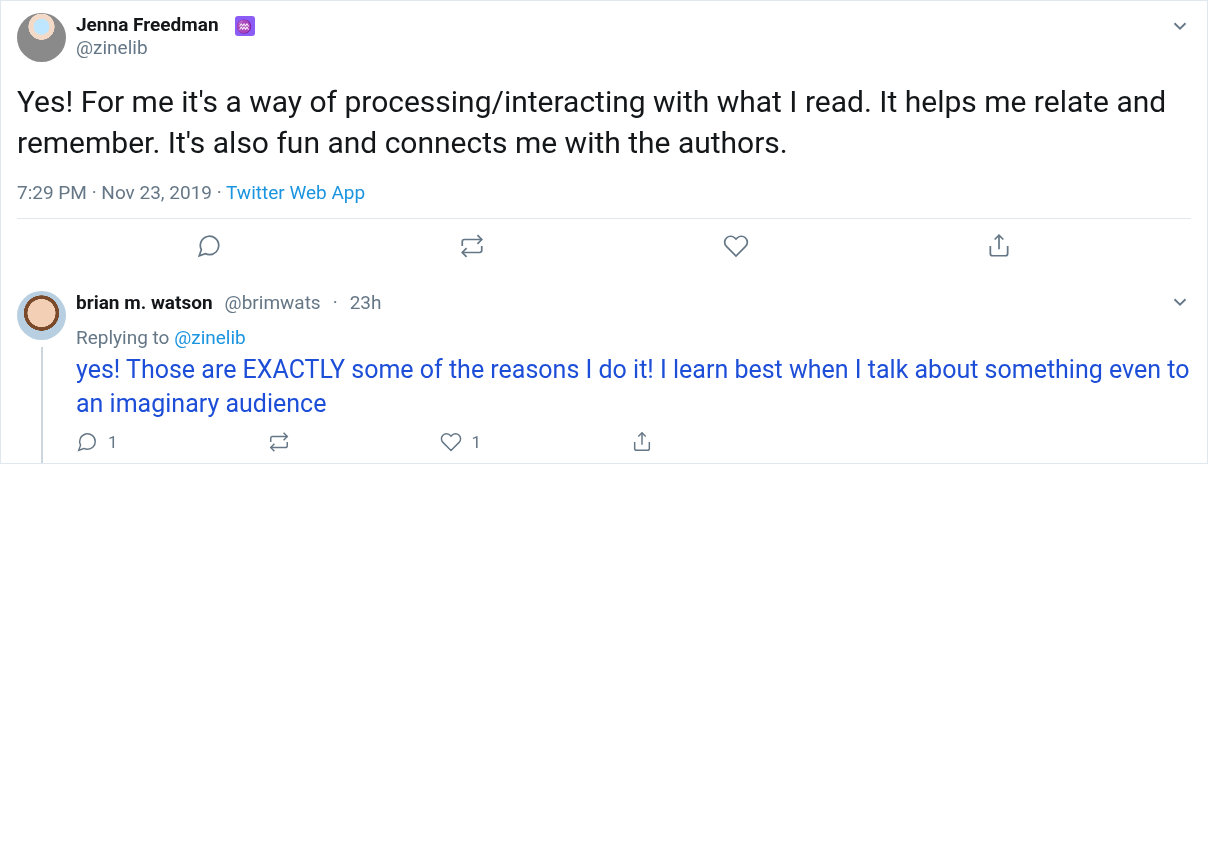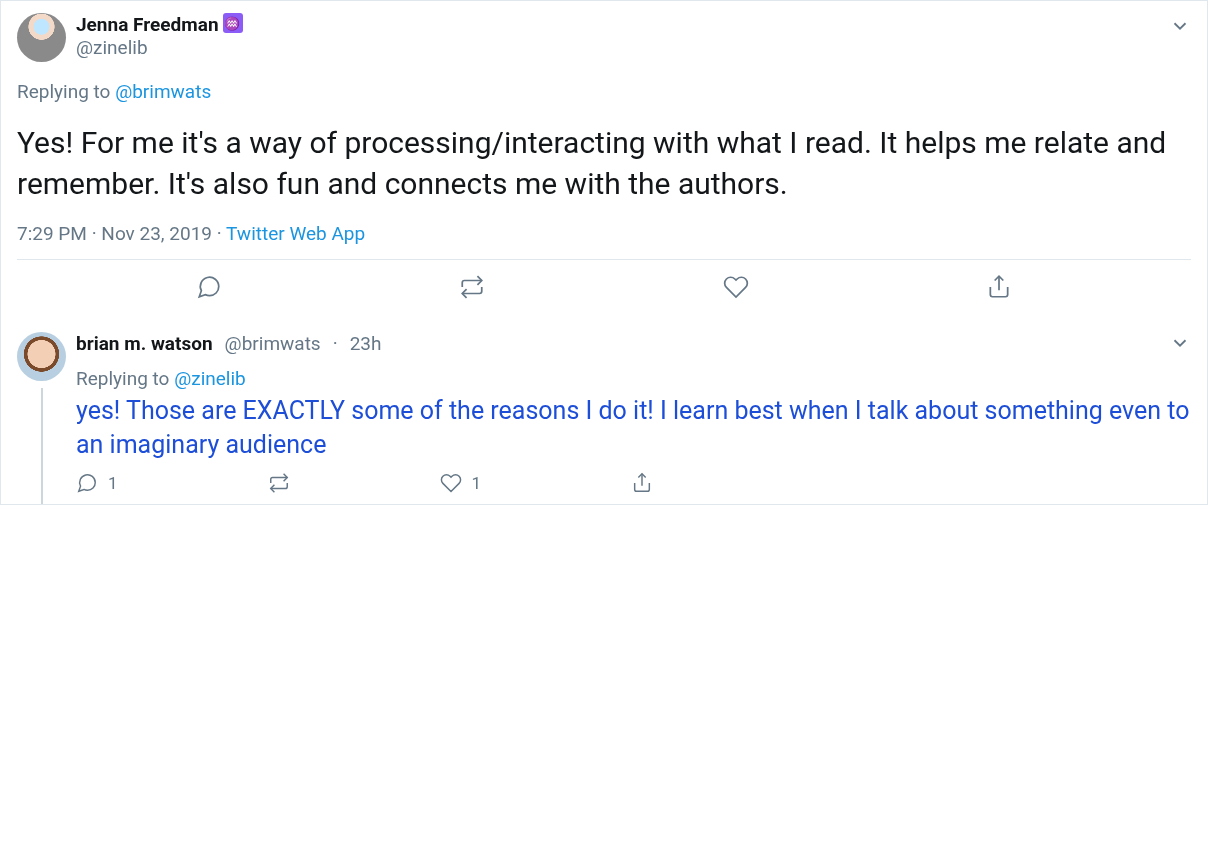--- a/index.html
+++ b/index.html
@@ -22,21 +22,21 @@
     flex-shrink: 0; margin-right: 10px;
     background: #ccc; overflow: hidden; position: relative;
   }
   .avatar.jenna {
     background: radial-gradient(circle at 50% 28%, #bfe6ff 0 18%, #f3d9c8 19% 30%, #8a8a8a 31% 100%);
   }
   .avatar.brian {
     background: radial-gradient(circle at 50% 45%, #f3d0b5 0 38%, #7a4a2a 39% 48%, #b7cfe0 49% 100%);
   }
   .name-block { display: flex; flex-direction: column; }
-  .display-name-row { display: flex; align-items: flex-start; gap: 4px; }
+  .display-name-row { display: flex; align-items: flex-end; gap: 16px; }
   .display-name { font-weight: 700; font-size: 19px; color: #14171a; }
   .emoji-badge {
     display: inline-flex; align-items: center; justify-content: center;
     width: 20px; height: 20px; background: #8b5cf6; border-radius: 3px;
     color: #fff; font-size: 13px; line-height: 1;
   }
   .handle { color: #657786; font-size: 19px; }
   .caret {
     position: absolute; top: 14px; right: 16px;
     color: #657786; cursor: pointer;
@@ -109,23 +109,20 @@
       <span class="handle">@zinelib</span>
     </div>
   </div>
 
   <div class="caret">
     <svg viewBox="0 0 24 24" width="22" height="22" fill="none" stroke="currentColor" stroke-width="2">
         <polyline points="6 9 12 15 18 9"></polyline>
       </svg>
   </div>
 
-  <div class="replying-to">
-    <span>Replying to </span><a href="#">@brimwats</a>
-  </div>
 
   <div class="tweet-text-large">Yes! For me it's a way of processing/interacting with what I read. It helps me relate and remember. It's also fun and connects me with the authors.</div>
 
   <div class="meta-line">
     <span>7:29 PM</span><span class="dot-sep"> · </span><span>Nov 23, 2019</span><span class="dot-sep"> · </span><a href="#">Twitter Web App</a>
   </div>
 
   <div class="divider"></div>
 
   <div class="action-bar">

